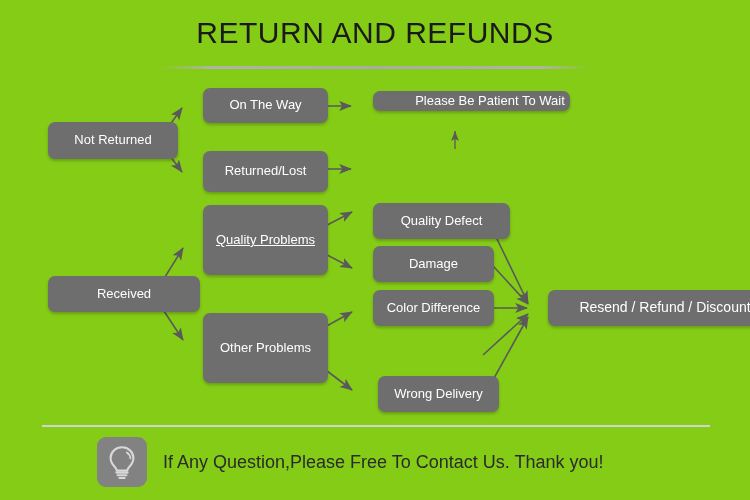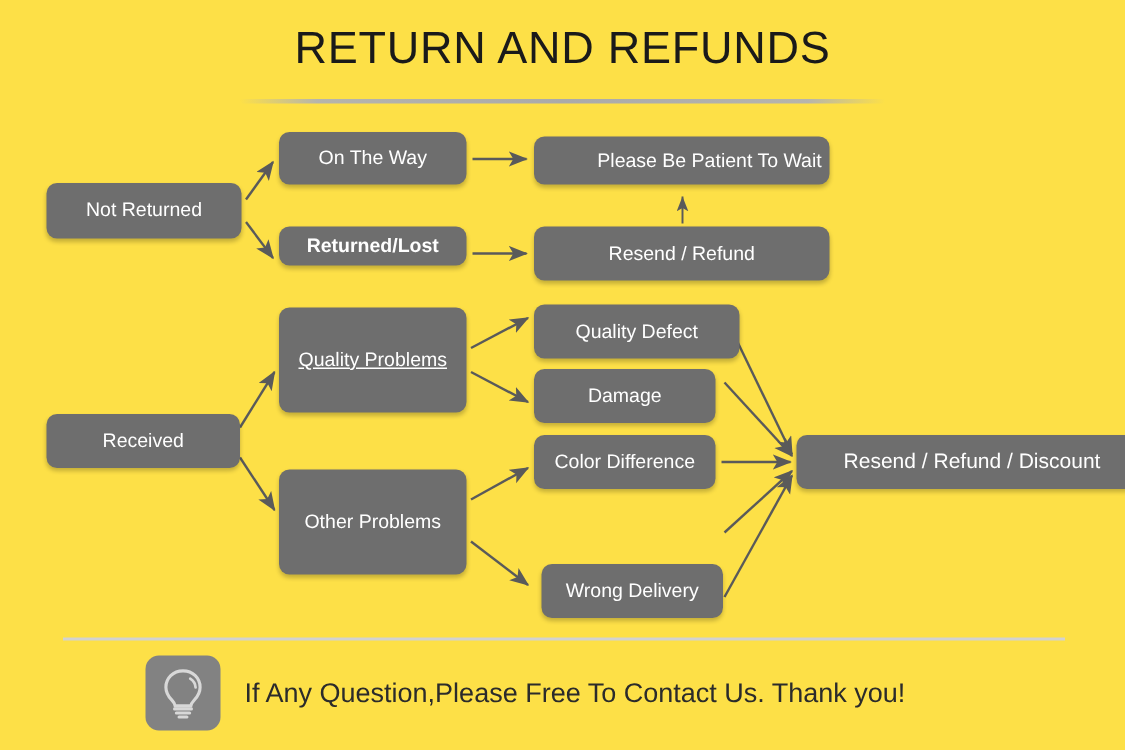--- a/index.html
+++ b/index.html
@@ -10,21 +10,21 @@
     width: 750px;
     height: 500px;
     background: #ffffff;
     font-family: "Liberation Sans", sans-serif;
     overflow: hidden;
   }
   #root {
     position: relative;
     width: 750px;
     height: 500px;
-    background: #fde047;
+    background: #84cc16;
   }
 
   
   .title {
     position: absolute;
     left: 0;
     top: 16px;
     width: 750px;
     text-align: center;
     font-size: 30px;
@@ -58,20 +58,21 @@
     font-family: "Liberation Sans", sans-serif;
     display: flex;
     align-items: center;
     justify-content: center;
     text-align: center;
     box-sizing: border-box;
     padding: 2px 6px;
     box-shadow: 0 2px 3px rgba(0,0,0,0.22);
     line-height: 1.1;
     white-space: nowrap;
+    margin-left: 17px;
   }
 
   
   #arrows {
     position: absolute;
     left: 0;
     top: 0;
     width: 750px;
     height: 500px;
     pointer-events: none;
@@ -157,27 +158,26 @@
       <line x1="481" y1="308" x2="527" y2="308" marker-end="url(#ah)"></line>
       <line x1="483" y1="355" x2="528" y2="314" marker-end="url(#ah)"></line>
       <line x1="483" y1="398" x2="528" y2="317" marker-end="url(#ah)"></line>
     </g>
   </svg>
 
   <div class="node" style="left:31px; top:122px; width:130px; height:37px;">Not Returned</div>
 
   <div class="node" style="left:186px; top:88px; width:125px; height:35px;">On The Way</div>
 
-  <div class="node" style="left:186px; top:151px; width:125px; height:26px;font-weight:bold;">Returned/Lost</div>
-
-  <div class="node" style="left:356px; top:91px; width:197px; height:32px;padding-left:43px;">Please Be Patient To Wait</div>
-
-  <div class="node" style="left:356px; top:151px; width:197px; height:36px;">Resend / Refund</div>
-
-  <div class="node" style="left:31px; top:276px; width:129px; height:36px;">Received</div>
+  <div class="node" style="left:186px; top:151px; width:125px; height:41px;">Returned/Lost</div>
+
+  <div class="node" style="left:356px; top:91px; width:197px; height:20px;padding-left:43px;">Please Be Patient To Wait</div>
+
+
+  <div class="node" style="left:31px; top:276px; width:152px; height:36px;">Received</div>
 
   <div class="node" style="left:186px; top:205px; width:125px; height:70px;text-decoration:underline;">Quality Problems</div>
 
   <div class="node" style="left:186px; top:313px; width:125px; height:70px;">Other Problems</div>
 
   <div class="node" style="left:356px; top:203px; width:137px; height:36px;">Quality Defect</div>
 
   <div class="node" style="left:356px; top:246px; width:121px; height:36px;">Damage</div>
 
   <div class="node" style="left:356px; top:290px; width:121px; height:36px;">Color Difference</div>

